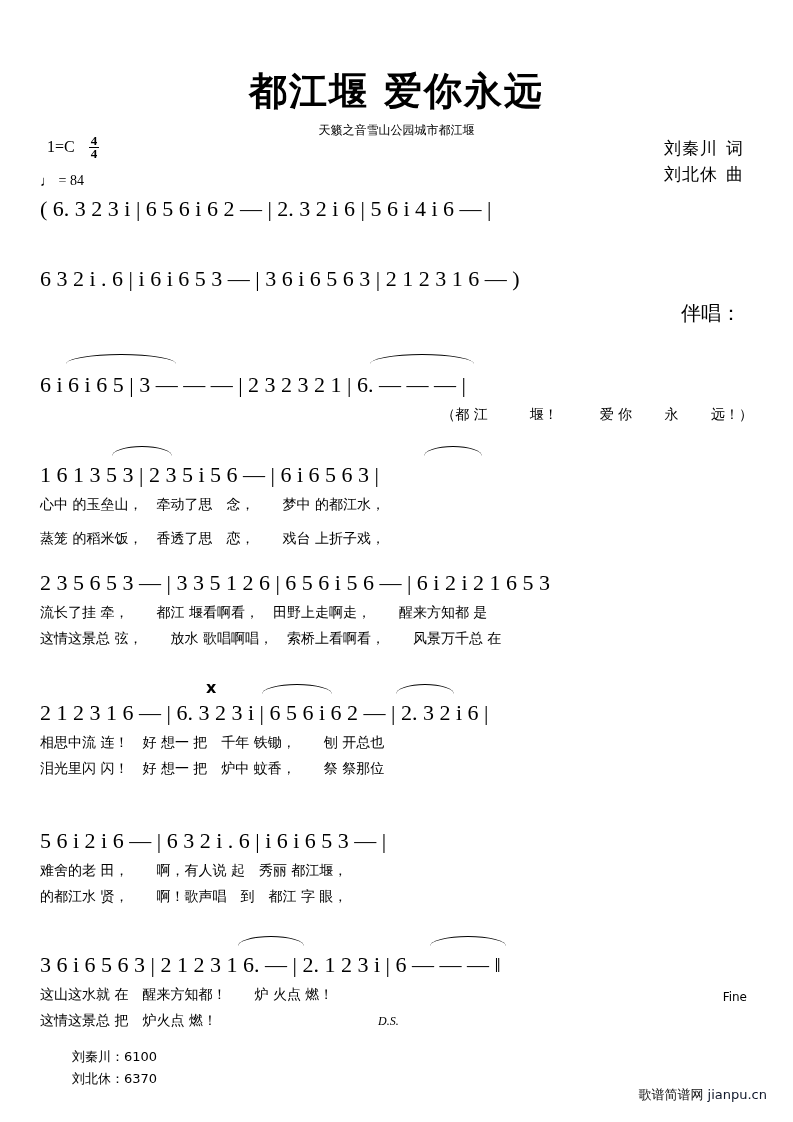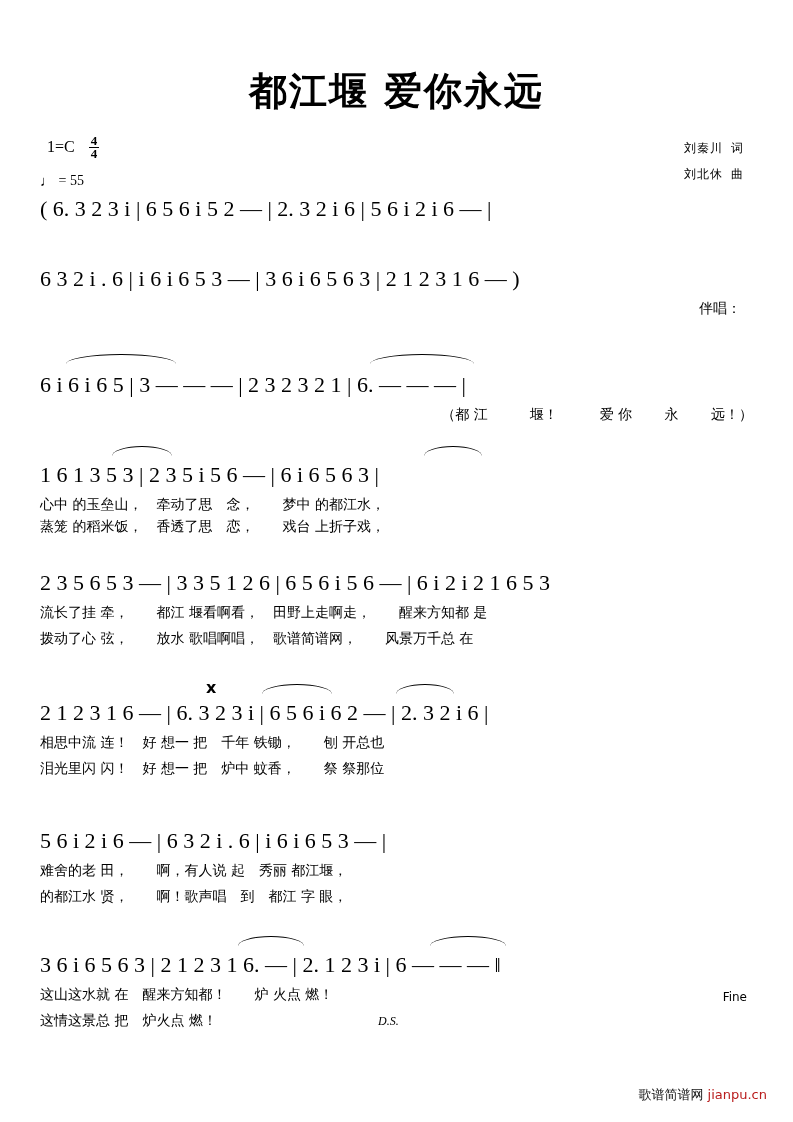--- a/index.html
+++ b/index.html
@@ -43,21 +43,21 @@
     text-align: center;
     font-family: "DejaVu Sans", sans-serif;
     font-size: 12px;
     color: #000;
   }
   .credits {
     position: absolute;
     top: 135px;
     right: 50px;
     font-family: "DejaVu Sans", sans-serif;
-    font-size: 12px;
+    font-size: 17px;
     line-height: 26px;
     text-align: left;
   }
   .credit-line span.name { letter-spacing: 1px; }
   .credit-line span.role { margin-left: 8px; }
 
   .keysig {
     position: absolute;
     top: 136px;
     left: 47px;
@@ -132,99 +132,100 @@
   }
   .segno {
     position: absolute;
     font-family: "DejaVu Sans", sans-serif;
     font-size: 16px;
     font-weight: bold;
   }
   .banchang {
     position: absolute;
     font-family: "DejaVu Sans", sans-serif;
-    font-size: 14px;
+    font-size: 20px;
   }
 
   
   .footer-contact {
     position: absolute;
     left: 72px;
     font-family: "DejaVu Sans", sans-serif;
     font-size: 13px;
     line-height: 22px;
   }
   .footer-logo {
     position: absolute;
     right: 26px;
     bottom: 18px;
     font-family: "DejaVu Sans", sans-serif;
     font-size: 13px;
     color: #111;
   }
   .footer-logo .cn { color: #111; }
-  .footer-logo .site { color: #b91c1c; letter-spacing: 0px;}
+  .footer-logo .site { color: #0f172a; letter-spacing: 0px;}
 </style>
 </head>
 <body>
 
 <div class="page">
 
   <div class="title">都江堰 爱你永远</div>
+  <div class="subtitle">天籁之音雪山公园城市都江堰</div>
 
   <div class="keysig">
     <span>1=C</span>
     <span class="frac">
       <span class="num">4</span>
       <span class="den">4</span>
     </span>
   </div>
 
   <div class="tempo">
     <span class="note">♩</span>
-    <span>= 55</span>
+    <span>= 84</span>
   </div>
 
   <div class="credits">
     <div class="credit-line">
       <span class="name">刘秦川</span><span class="role">词</span>
     </div>
     <div class="credit-line">
       <span class="name">刘北休</span><span class="role">曲</span>
     </div>
   </div>
 
   <div class="system" style="top:196px;">
-    <div class="notes" style="top:0;">( 6.  3 2 3 i  |  6 5 6 i 5 2   —  | 2.   3 2 i 6  |  5 6 i 2 i 6   —  |</div>
+    <div class="notes" style="top:0;">( 6.  3 2 3 i  |  6 5 6 i 6 2   —  | 2.   3 2 i 6  |  5 6 i 4 i 6   —  |</div>
   </div>
 
   <div class="system" style="top:266px;">
     <div class="notes" style="top:0;">6  3 2 i .   6  |  i 6 i 6 5 3   —  | 3 6 i 6 5 6 3  |  2 1 2 3 1 6   —  )</div>
   </div>
   <div class="banchang" style="top:300px; right:52px;">伴唱：</div>
 
   <div class="system" style="top:372px;">
     <div class="slur" style="left:66px; top:-18px; width:110px;"></div>
     <div class="slur" style="left:370px; top:-18px; width:104px;"></div>
     <div class="notes" style="top:0;">6  i 6    i 6 5  | 3  —  —  —  |  2  3 2   3 2 1  | 6.  —  —  —  |</div>
     <div class="lyr" style="top:34px;text-align:right;">（都 江　　　堰！　　　爱 你　　 永　　 远！）</div>
   </div>
 
   <div class="system" style="top:462px;">
     <div class="slur" style="left:112px; top:-16px; width:60px;"></div>
     <div class="slur" style="left:424px; top:-16px; width:58px;"></div>
     <div class="notes" style="top:0;">1 6     1 3 5 3   |  2 3 5 i 5 6   —  |  6 i     6 5 6 3   |</div>
     <div class="lyr" style="top:34px;">心中 的玉垒山，　牵动了思　念，　　梦中 的都江水，</div>
-    <div class="lyr" style="top:56px;">蒸笼 的稻米饭，　香透了思　恋，　　戏台 上折子戏，</div>
+    <div class="lyr" style="top:68px;">蒸笼 的稻米饭，　香透了思　恋，　　戏台 上折子戏，</div>
   </div>
 
   <div class="system" style="top:570px;">
     <div class="notes" style="top:0;">2 3 5 6 5 3   —  | 3 3   5 1 2 6  |  6 5 6 i 5 6   —  |  6 i 2 i 2 1 6 5 3</div>
     <div class="lyr" style="top:34px;">流长了挂 牵，　　都江 堰看啊看，　田野上走啊走，　　醒来方知都 是</div>
-    <div class="lyr" style="top:60px;">拨动了心 弦，　　放水 歌唱啊唱，　歌谱简谱网，　　风景万千总 在</div>
+    <div class="lyr" style="top:60px;">这情这景总 弦，　　放水 歌唱啊唱，　索桥上看啊看，　　风景万千总 在</div>
   </div>
 
   <div class="system" style="top:700px;">
     <div class="segno" style="left:206px; top:-22px;">x</div>
     <div class="slur" style="left:262px; top:-16px; width:70px;"></div>
     <div class="slur" style="left:396px; top:-16px; width:58px;"></div>
     <div class="notes" style="top:0;">2 1 2 3 1 6   —  | 6.   3 2 3 i  |  6 5 6 i 6 2   —  | 2.   3 2 i 6  |</div>
     <div class="lyr" style="top:34px;">相思中流 连！　好 想一 把　千年 铁锄，　　刨 开总也</div>
     <div class="lyr" style="top:60px;">泪光里闪 闪！　好 想一 把　炉中 蚊香，　　祭 祭那位</div>
   </div>
@@ -238,19 +239,23 @@
   <div class="system" style="top:952px;">
     <div class="slur" style="left:238px; top:-16px; width:66px;"></div>
     <div class="slur" style="left:430px; top:-16px; width:76px;"></div>
     <div class="notes" style="top:0;">3 6 i 6 5 6 3  |  2 1 2 3 1 6.   —  |  2.   1 2 3 i  |  6  —  —  —  ‖</div>
     <div class="lyr" style="top:34px;">这山这水就 在　醒来方知都！　　炉 火点 燃！</div>
     <div class="lyr" style="top:60px;">这情这景总 把　炉火点 燃！</div>
     <div class="fine" style="right:46px; top:38px;">Fine</div>
     <div class="ds" style="left:378px; top:62px;">D.S.</div>
   </div>
 
+  <div class="footer-contact" style="top:1046px;">
+    <div>刘秦川：6100</div>
+    <div>刘北休：6370</div>
+  </div>
 
   <div class="footer-logo">
     <span class="cn">歌谱简谱网</span>
     <span class="site">jianpu.cn</span>
   </div>
 
 </div>
 
 </body></html>

